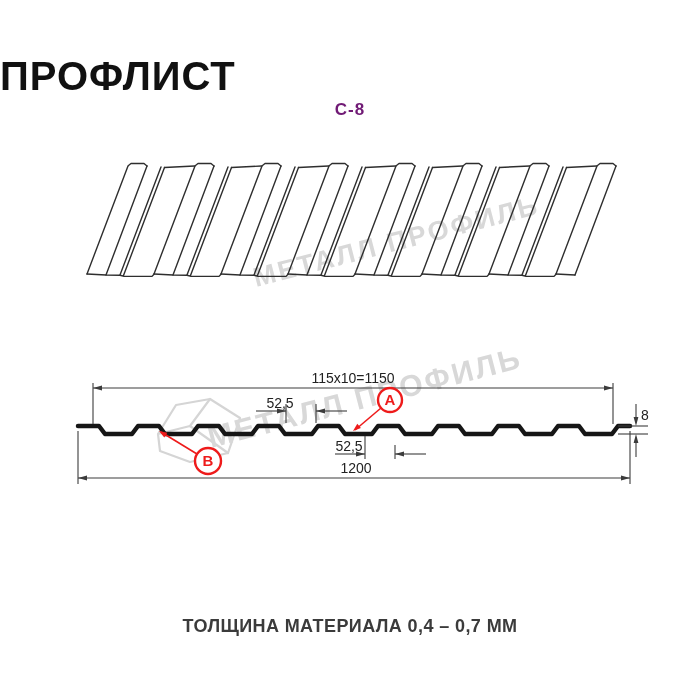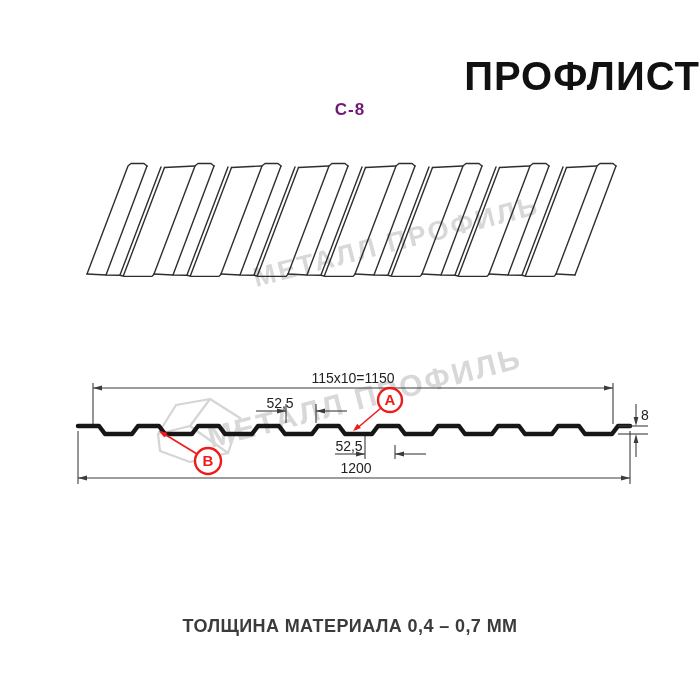--- a/index.html
+++ b/index.html
@@ -1,21 +1,21 @@
 <!DOCTYPE html>
 <html><head>
 <meta charset="utf-8">
 <style>
   html,body{margin:0;padding:0;}
   body{
     width:700px;height:700px;position:relative;background:#ffffff;overflow:hidden;
     font-family:"Liberation Sans", sans-serif;
   }
   .title{
-    position:absolute;top:56px;left:0;width:700px;text-align:right;
+    position:absolute;top:56px;left:0;width:700px;text-align:left;
     font-size:40px;font-weight:bold;color:#111;letter-spacing:1px;line-height:1;
   }
   .subtitle{
     position:absolute;top:101px;left:0;width:700px;text-align:center;
     font-size:17px;font-weight:600;color:#701a75;letter-spacing:1px;line-height:1;
   }
   .footer{
     position:absolute;top:617px;left:0;width:700px;text-align:center;
     font-size:18px;font-weight:600;color:#3b3b3b;letter-spacing:0.4px;line-height:1;
   }

